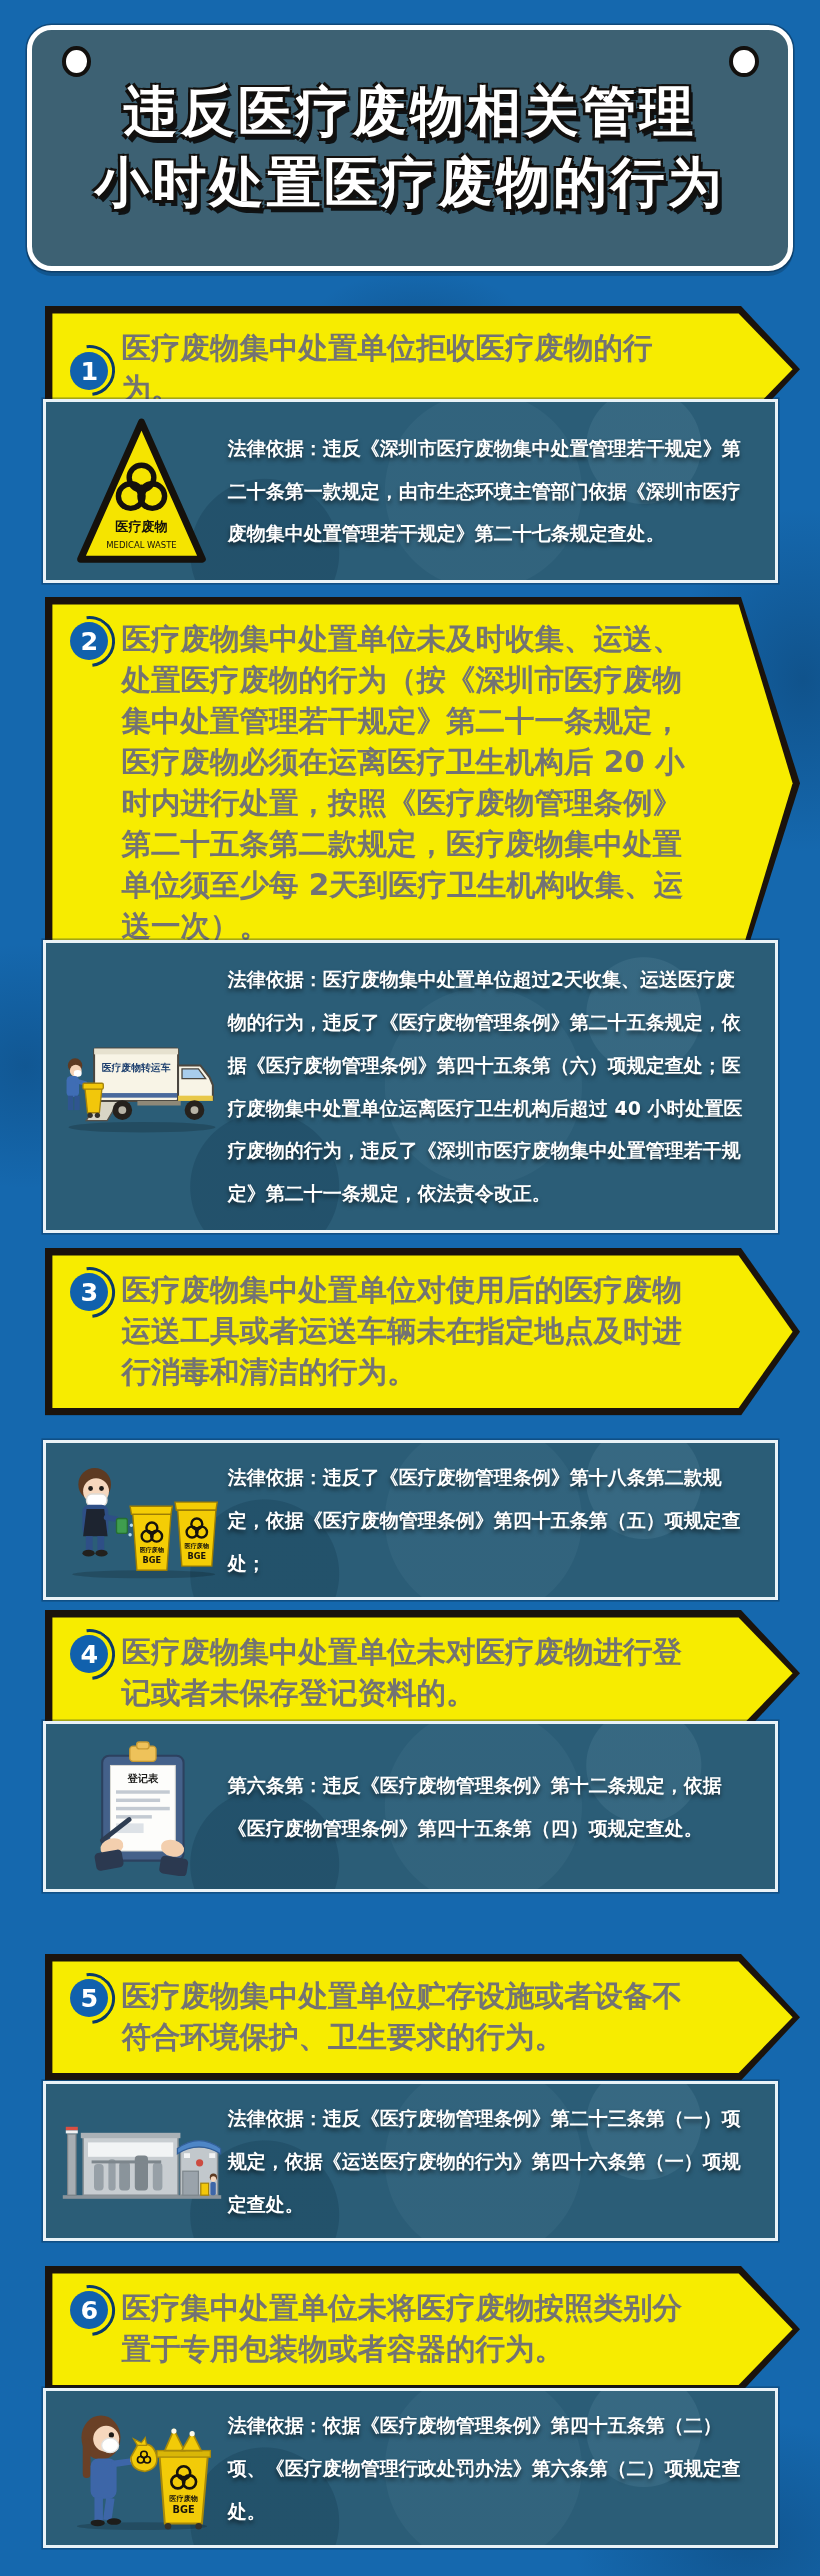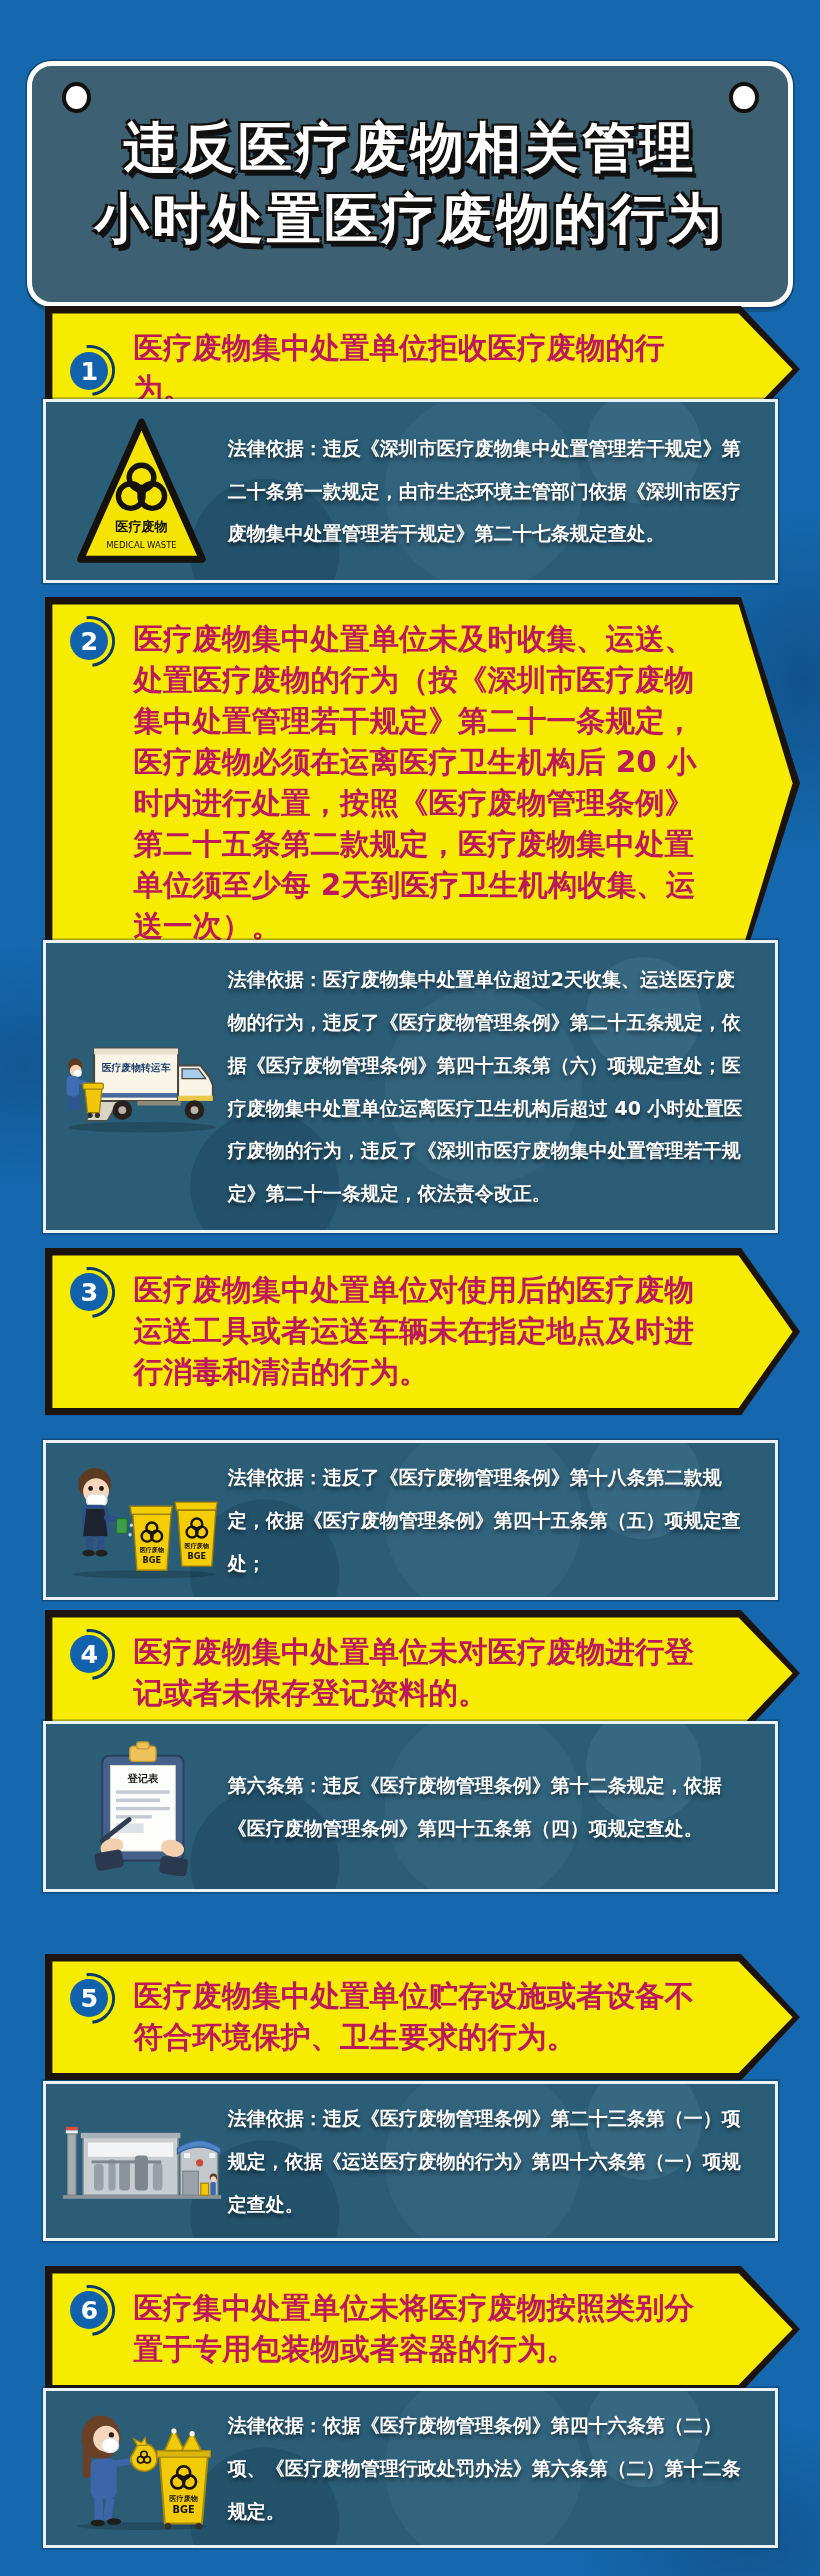--- a/index.html
+++ b/index.html
@@ -13,21 +13,21 @@
   .blob.b1{left:672px;top:508px;width:262px;height:344px;background:radial-gradient(closest-side,rgba(8,48,84,.38),rgba(8,48,84,0));}
   .blob.b2{left:-98px;top:943px;width:246px;height:246px;background:radial-gradient(closest-side,rgba(8,48,84,.30),rgba(8,48,84,0));}
   .blob.b3{left:574px;top:2419px;width:344px;height:246px;background:radial-gradient(closest-side,rgba(8,48,84,.34),rgba(8,48,84,0));}
   .blob.b4{left:312px;top:271px;width:213px;height:98px;background:radial-gradient(closest-side,rgba(8,48,84,.22),rgba(8,48,84,0));}
 
   
   .sign{
     position:absolute;left:27px;top:24.6px;width:766px;height:246px;box-sizing:border-box;
     background:#3d6173;border:5.7px solid #ffffff;border-radius:24.6px;
     box-shadow:0 0 0 1.6px rgba(10,35,60,.45),0 4.9px 0 rgba(0,0,0,.18);
-    display:flex;flex-direction:column;align-items:center;justify-content:center;margin-top:36px;
+    display:flex;flex-direction:column;align-items:center;justify-content:center;
   }
   .hole{
     position:absolute;top:16.4px;width:21.3px;height:23px;border-radius:50%;
     background:#ffffff;border:4.1px solid #12100e;
   }
   .hole.left{left:29.5px}
   .hole.right{right:29.5px}
   .sign-line{
     color:#ffffff;font-weight:900;font-size:54px;line-height:1.3;letter-spacing:3.3px;white-space:nowrap;
     text-shadow:-2.5px -2.5px 0 #12100e,2.5px -2.5px 0 #12100e,-2.5px 2.5px 0 #12100e,2.5px 2.5px 0 #12100e,4.1px 5.7px 0 rgba(10,10,10,.9);
@@ -52,21 +52,21 @@
     flex:none;width:38px;height:38px;margin-top:3.3px;border-radius:50%;
     background:#1161ad;color:#ffffff;font-size:25.4px;font-weight:900;
     display:flex;align-items:center;justify-content:center;position:relative;
   }
   .num-badge::after{
     content:'';position:absolute;inset:-6.6px;border-radius:50%;
     border:3.3px solid transparent;border-right-color:#0a3a69;border-top-color:#0a3a69;
     transform:rotate(38deg);
   }
   .banner-text{
-    font-size:29.5px;font-weight:900;color:#be185d;line-height:1.39;letter-spacing:0;margin-left:12px;
+    font-size:29.5px;font-weight:900;color:#737373;line-height:1.39;letter-spacing:0;
   }
 
   
   .legal{
     position:absolute;left:43px;width:735px;box-sizing:border-box;
     background:#2b5d77;border:3.3px solid #e9f2f7;
     background-image:
       radial-gradient(circle at 82% 25%,rgba(140,185,205,.12) 0 57px,rgba(0,0,0,0) 58px),
       radial-gradient(circle at 30% 85%,rgba(20,60,85,.35) 0 74px,rgba(0,0,0,0) 75px),
       radial-gradient(circle at 60% 50%,rgba(140,185,205,.07) 0 98px,rgba(0,0,0,0) 99px);
@@ -339,15 +339,15 @@
           <circle cx="170" cy="118" r="10"></circle>
           <circle cx="188" cy="118" r="10"></circle>
       </g>
       <circle cx="179" cy="113" r="4.5" fill="#17130c"></circle>
       <text x="179" y="148" font-size="11" font-weight="bold" fill="#17130c" text-anchor="middle">医疗废物</text>
       <text x="179" y="166" font-size="15" font-weight="bold" fill="#17130c" text-anchor="middle">BGE</text>
       <circle cx="155" cy="186" r="5" fill="#33302a"></circle>
         <circle cx="202" cy="186" r="5" fill="#33302a"></circle>
     </svg>
   </div>
-  <div class="legal-text">法律依据：依据《医疗废物管理条例》第四十六条第（二）项、《医疗废物管理行政处罚办法》第六条第（二）第十二条规定。</div>
+  <div class="legal-text">法律依据：依据《医疗废物管理条例》第四十五条第（二）项、《医疗废物管理行政处罚办法》第六条第（二）项规定查处。</div>
 </div>
 
 
 </body></html>

